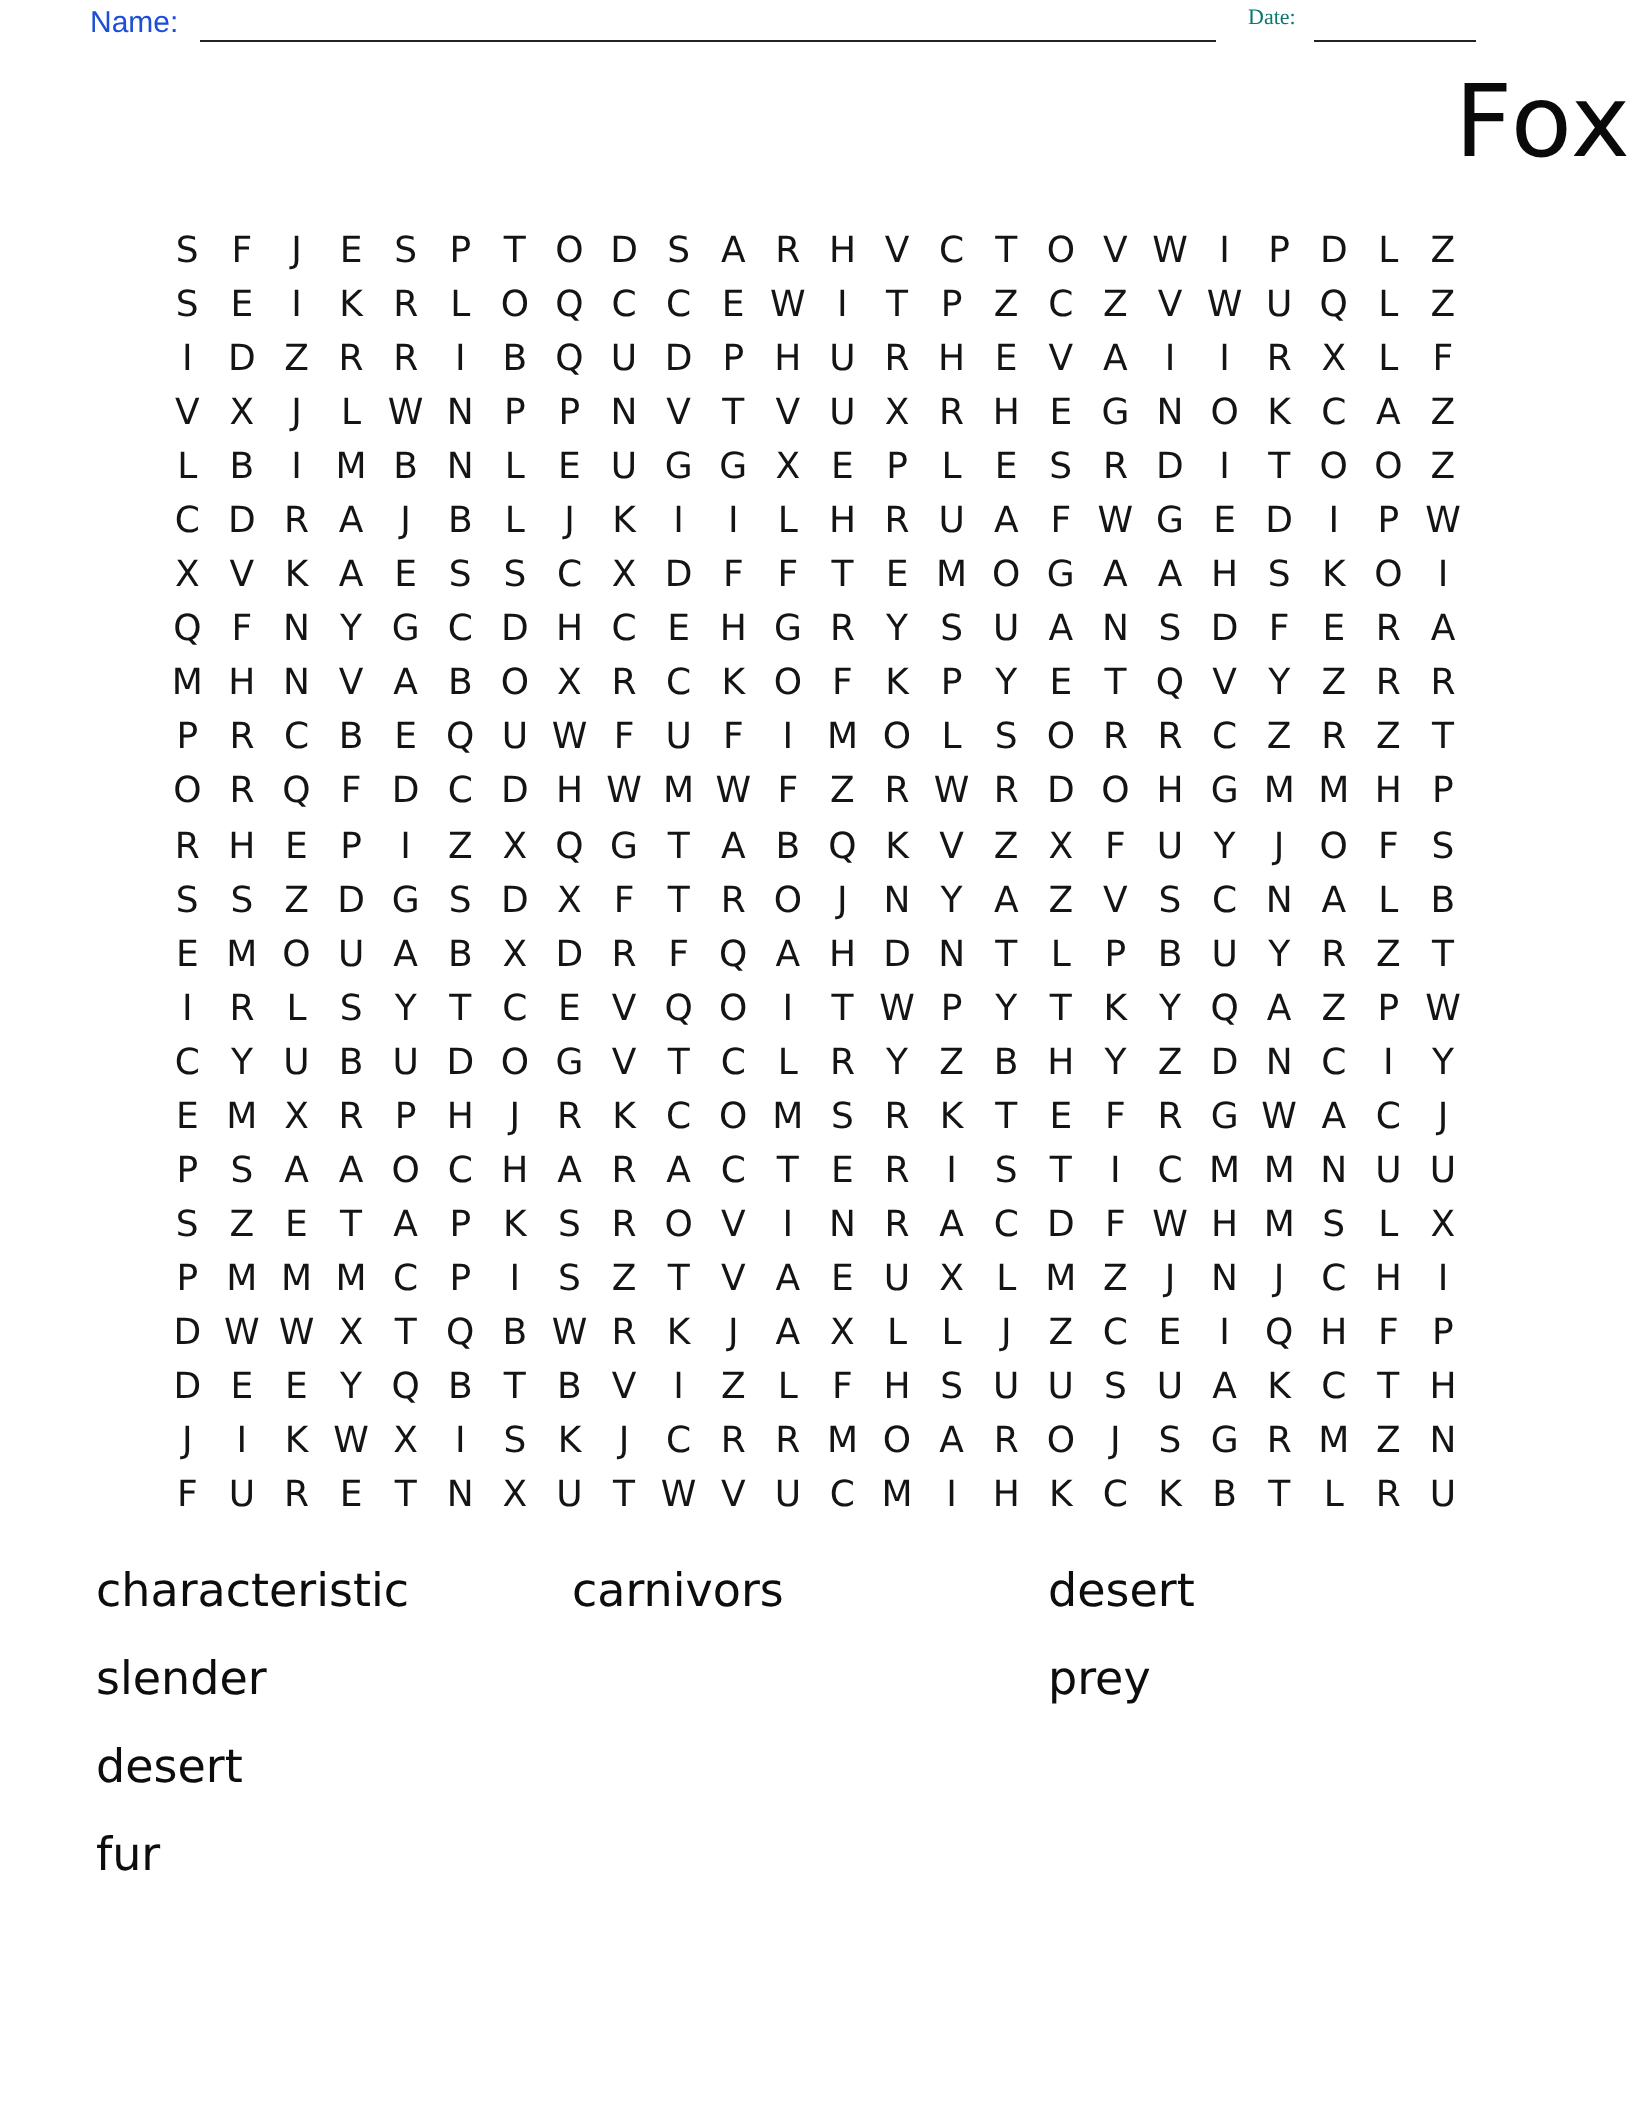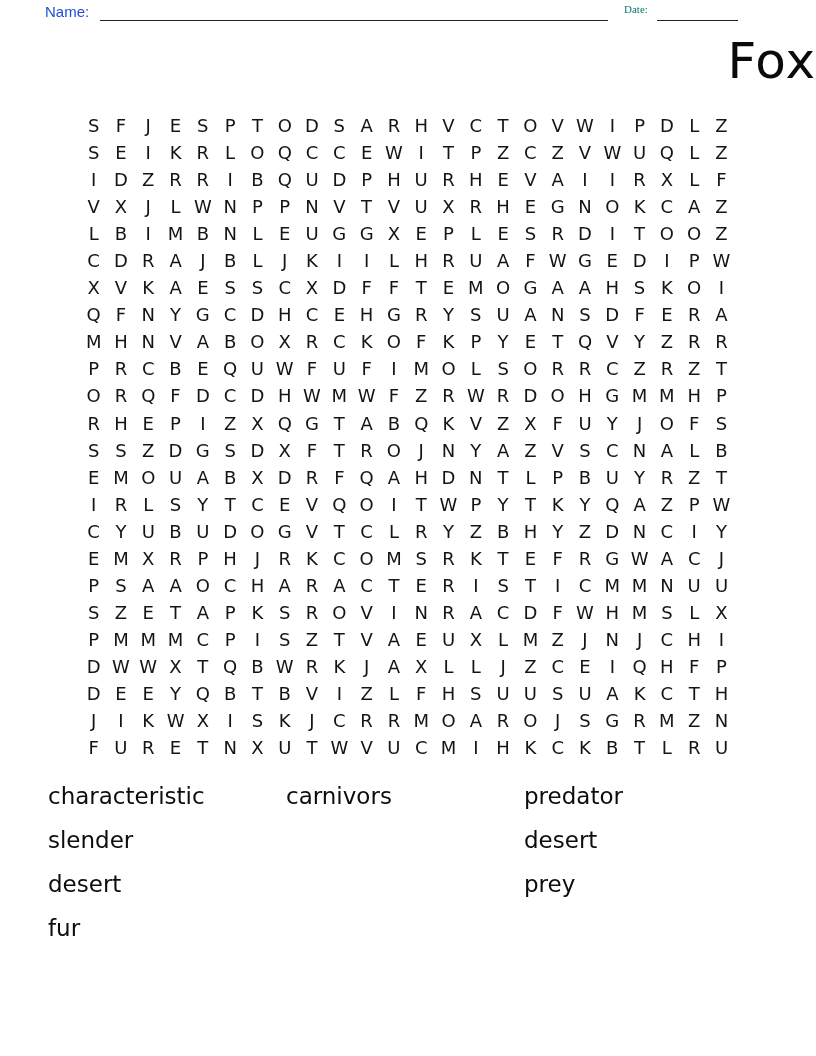--- a/index.html
+++ b/index.html
@@ -748,19 +748,18 @@
       <div class="word-col word-col-0">
         <div class="word-item">characteristic</div>
         <div class="word-item">slender</div>
         <div class="word-item">desert</div>
         <div class="word-item">fur</div>
       </div>
       <div class="word-col word-col-1">
         <div class="word-item">carnivors</div>
       </div>
       <div class="word-col word-col-2">
-        <div class="word-item">predator</div>
         <div class="word-item">desert</div>
         <div class="word-item">prey</div>
       </div>
     </div>
 
 </div>
 
 </body></html>

